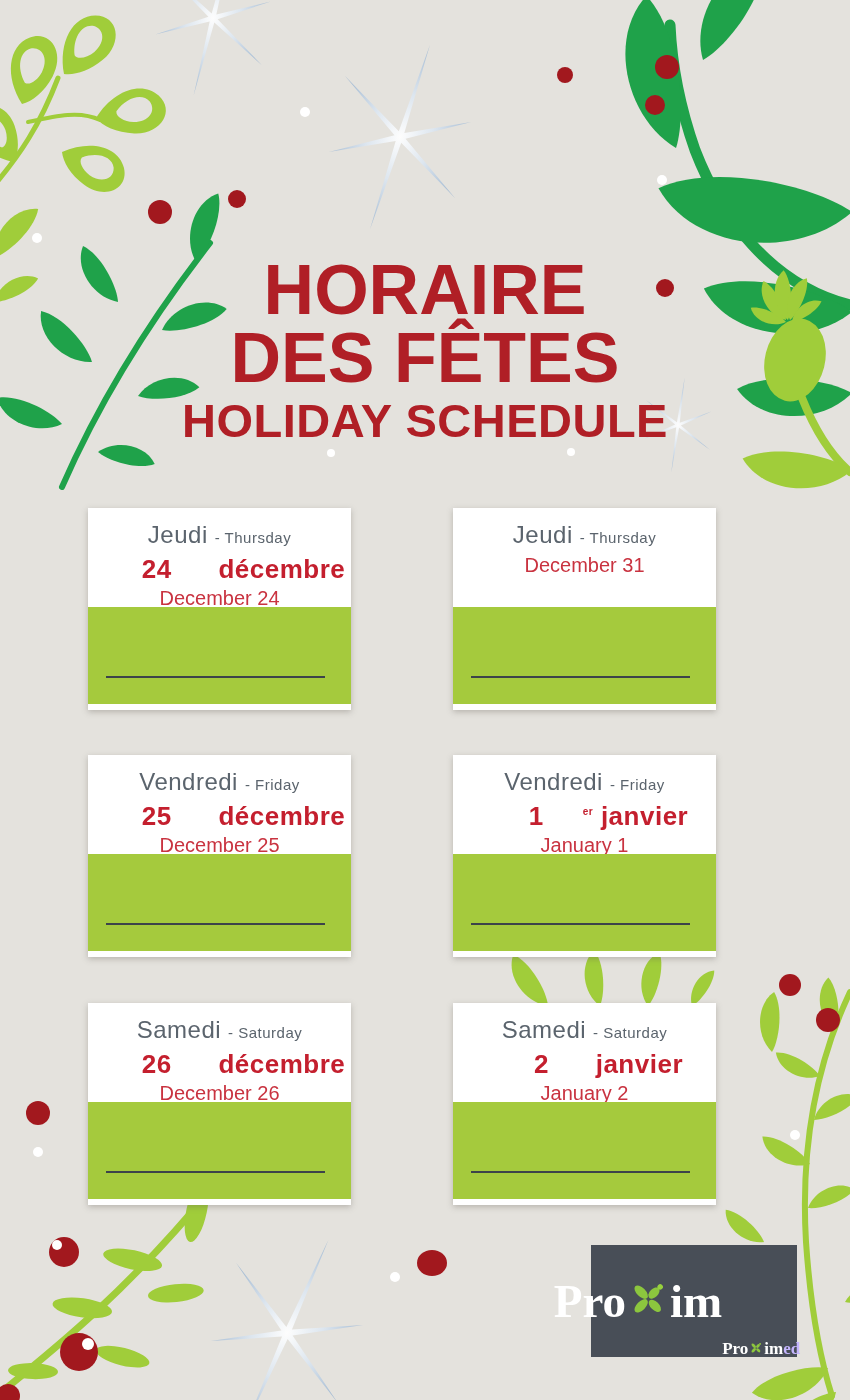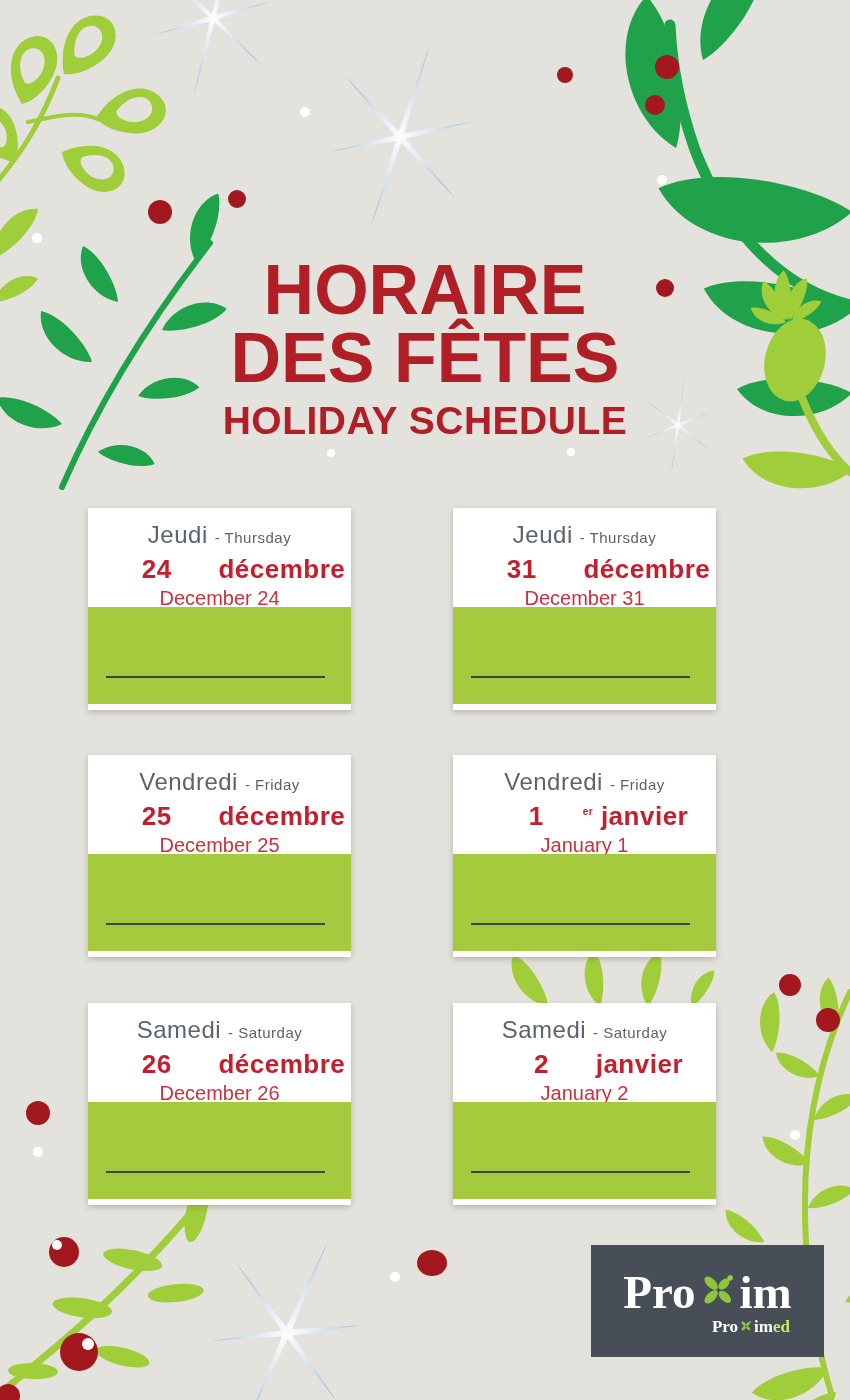--- a/index.html
+++ b/index.html
@@ -9,54 +9,54 @@
     font-family:"Liberation Sans",sans-serif;
     margin:0 auto;
   }
   .deco{position:absolute;top:0;left:0;z-index:1;}
   
   .title{
     position:absolute;top:256px;left:0;width:100%;
     text-align:center;color:#b01f26;z-index:2;
   }
   .t-big{font-size:70px;font-weight:700;line-height:68px;letter-spacing:0;}
-  .t-sub{font-size:39px;font-weight:700;line-height:46px;margin-top:6px;letter-spacing:.5px;}
+  .t-sub{font-size:47px;font-weight:700;line-height:46px;margin-top:6px;letter-spacing:.5px;}
   
   .card{
     position:absolute;width:263px;height:202px;background:#ffffff;
     box-shadow:0 2px 6px rgba(96,92,82,.35);z-index:2;
   }
   .r1{top:508px}.r2{top:755px}.r3{top:1003px}
   .c1{left:88px}.c2{left:453px}
   .card-head{text-align:center;padding-top:13px;}
   .day-row{color:#5b646d;font-size:24px;letter-spacing:.5px;line-height:28px;}
   .day-en{font-size:15px;margin-left:7px;color:#5b646d;}
   .date-fr{color:#c41f2e;font-size:26px;font-weight:700;line-height:31px;margin-top:2px;letter-spacing:.5px;padding-left:48px;}
   .date-fr sup{font-size:10px;line-height:0;margin-left:39px;}
   .date-en{color:#c93340;font-size:20px;line-height:24px;margin-top:1px;text-align:center;}
   .card-green{position:absolute;left:0;right:0;top:99px;bottom:6px;background:#a5ca3d;}
   .write-line{position:absolute;left:18px;right:26px;top:69px;height:2px;background:#3c434a;}
   
   .logo{
-    position:absolute;left:591px;top:1245px;width:233px;height:112px;
+    position:absolute;left:591px;top:1245px;width:206px;height:112px;
     background:#484e57;z-index:3;
-    display:flex;flex-direction:column;justify-content:center;align-items:center;
+    display:flex;flex-direction:row;justify-content:center;align-items:center;
   }
   .brand{
     font-family:"Liberation Serif",serif;font-weight:700;color:#ffffff;
     font-size:47px;line-height:1;display:flex;align-items:center;
   }
   .brand .flower{margin:0 1px;transform:translateY(2px);}
   .sub{
     align-self:flex-end;margin-right:34px;margin-top:1px;
     font-family:"Liberation Serif",serif;font-weight:700;color:#ffffff;
     font-size:17px;line-height:1;display:flex;align-items:center;
   }
   .sub .flower{margin:0 1px;transform:translateY(1px);}
-  .sub .ed{color:#bef264;}
+  .sub .ed{color:#c4b5fd;}
 </style>
 </head>
 <body>
 
 <div id="poster">
 
   <svg class="deco" width="850" height="1400" viewBox="0 0 850 1400" aria-hidden="true">
     <defs>
       <path id="leaf" d="M0 0 C 25 -28 78 -30 100 0 C 75 16 22 12 0 0 Z"></path>
       <ellipse id="oval" cx="50" cy="0" rx="50" ry="16"></ellipse>
@@ -194,21 +194,20 @@
       <div class="date-en">December 24</div>
     </div>
     <div class="card-green">
       <div class="write-line"></div>
     </div>
   </div>
 
   <div class="card r1 c2">
     <div class="card-head">
       <div class="day-row"><span>Jeudi</span><span class="day-en">- Thursday</span></div>
-      <div class="date-fr"><span>31</span><sup></sup><span> décembre</span></div>
       <div class="date-en">December 31</div>
     </div>
     <div class="card-green">
       <div class="write-line"></div>
     </div>
   </div>
 
   <div class="card r2 c1">
     <div class="card-head">
       <div class="day-row"><span>Vendredi</span><span class="day-en">- Friday</span></div>

